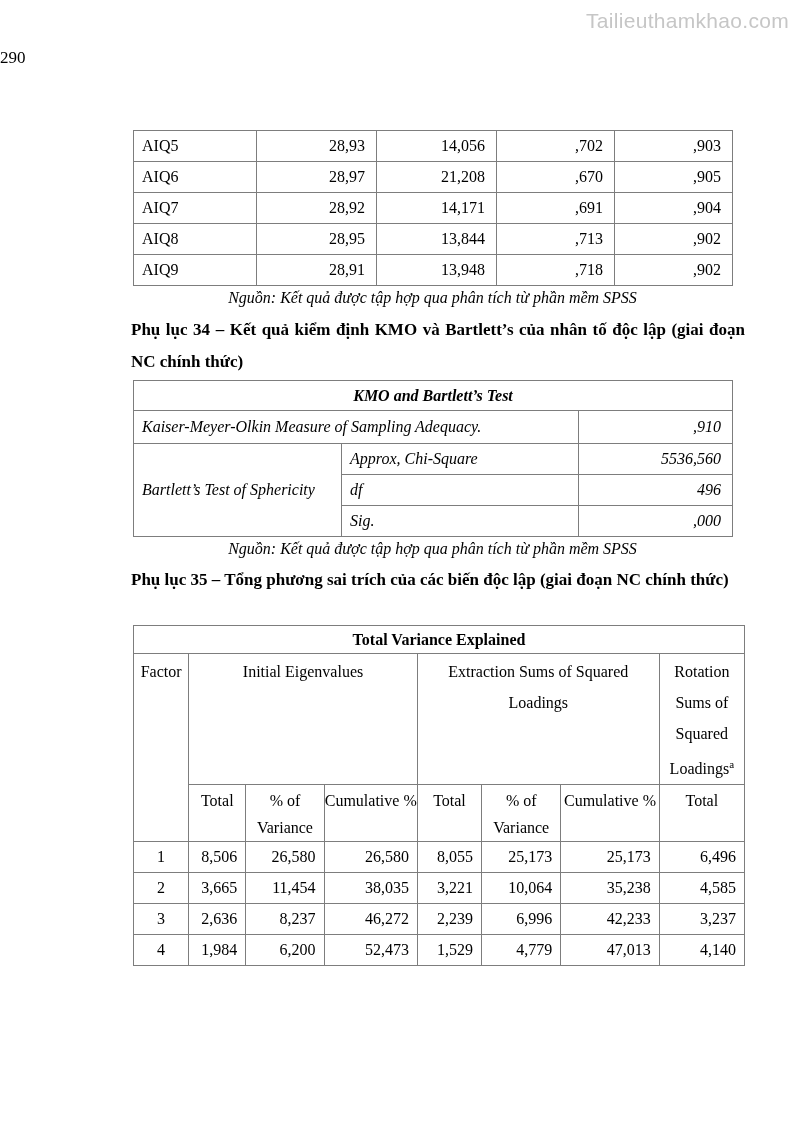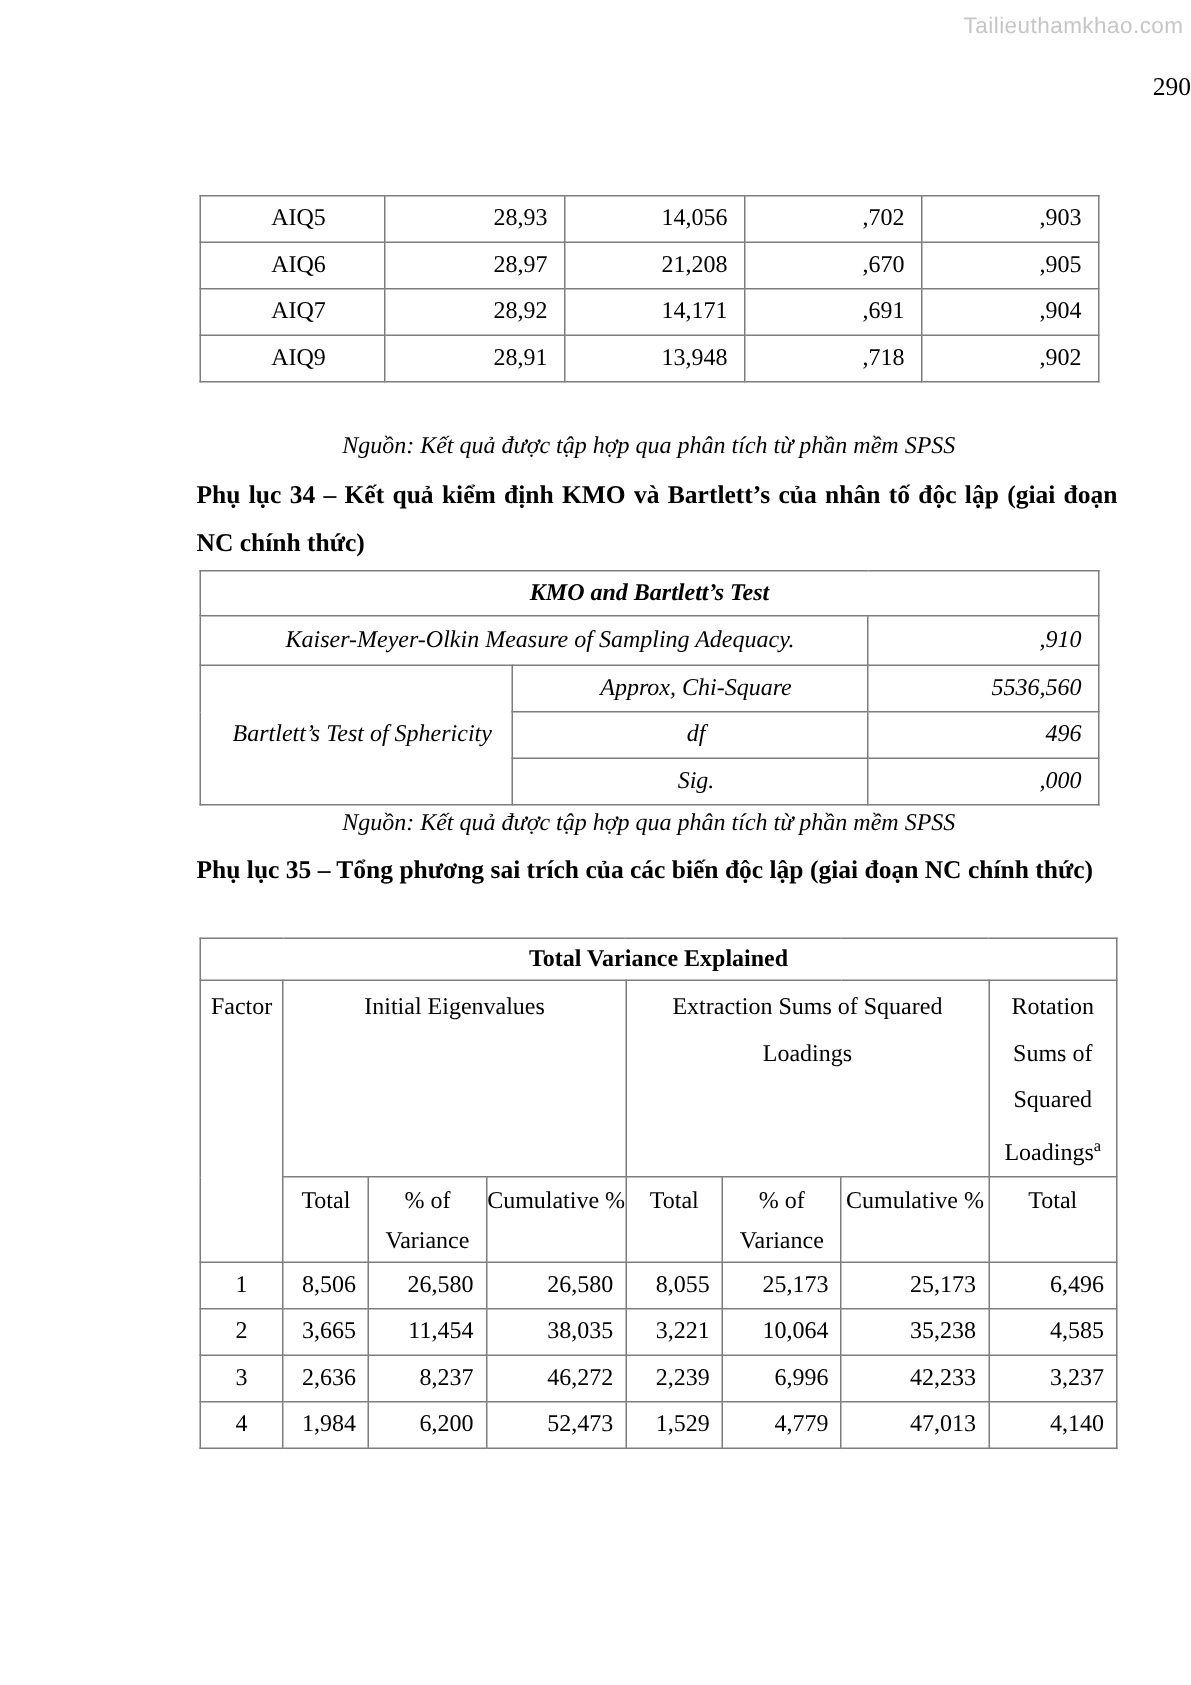--- a/index.html
+++ b/index.html
@@ -14,46 +14,46 @@
     background: #ffffff;
     font-family: "Liberation Serif", serif;
     color: #000000;
     overflow: hidden;
   }
   .watermark {
     position: absolute;
     top: 9px;
     right: 5px;
     font-family: "Liberation Sans", sans-serif;
-    font-size: 15px;
+    font-size: 21px;
     color: #c6c6c6;
     text-shadow: 1px 1px 0 #ffffff;
     letter-spacing: 0.3px;
   }
   .page-number {
     position: absolute;
     top: 48px;
     left: 0;
     width: 100%;
-    text-align: right;
+    text-align: left;
     font-size: 17px;
   }
   table {
     position: absolute;
     border-collapse: collapse;
     table-layout: fixed;
   }
   td {
     border: 1px solid #7d7d7d;
     font-size: 16px;
     overflow: hidden;
     vertical-align: middle;
     padding: 0;
   }
-  .lbl { text-align: center; padding-left: 8px; }
+  .lbl { text-align: left; padding-left: 8px; }
   .num { text-align: right; padding-right: 11px; }
   .ttl { text-align: center; font-weight: bold; }
 
   
   .t1 { left: 133px; top: 130px; width: 599px; }
   .t1 td { height: 30px; }
 
   
   .caption {
     position: absolute;
@@ -132,20 +132,27 @@
         <td class="num">21,208</td>
         <td class="num">,670</td>
         <td class="num">,905</td>
       </tr>
       <tr>
         <td class="lbl">AIQ7</td>
         <td class="num">28,92</td>
         <td class="num">14,171</td>
         <td class="num">,691</td>
         <td class="num">,904</td>
+      </tr>
+      <tr>
+        <td class="lbl">AIQ8</td>
+        <td class="num">28,95</td>
+        <td class="num">13,844</td>
+        <td class="num">,713</td>
+        <td class="num">,902</td>
       </tr>
       <tr>
         <td class="lbl">AIQ9</td>
         <td class="num">28,91</td>
         <td class="num">13,948</td>
         <td class="num">,718</td>
         <td class="num">,902</td>
       </tr>
     </tbody>
   </table>

